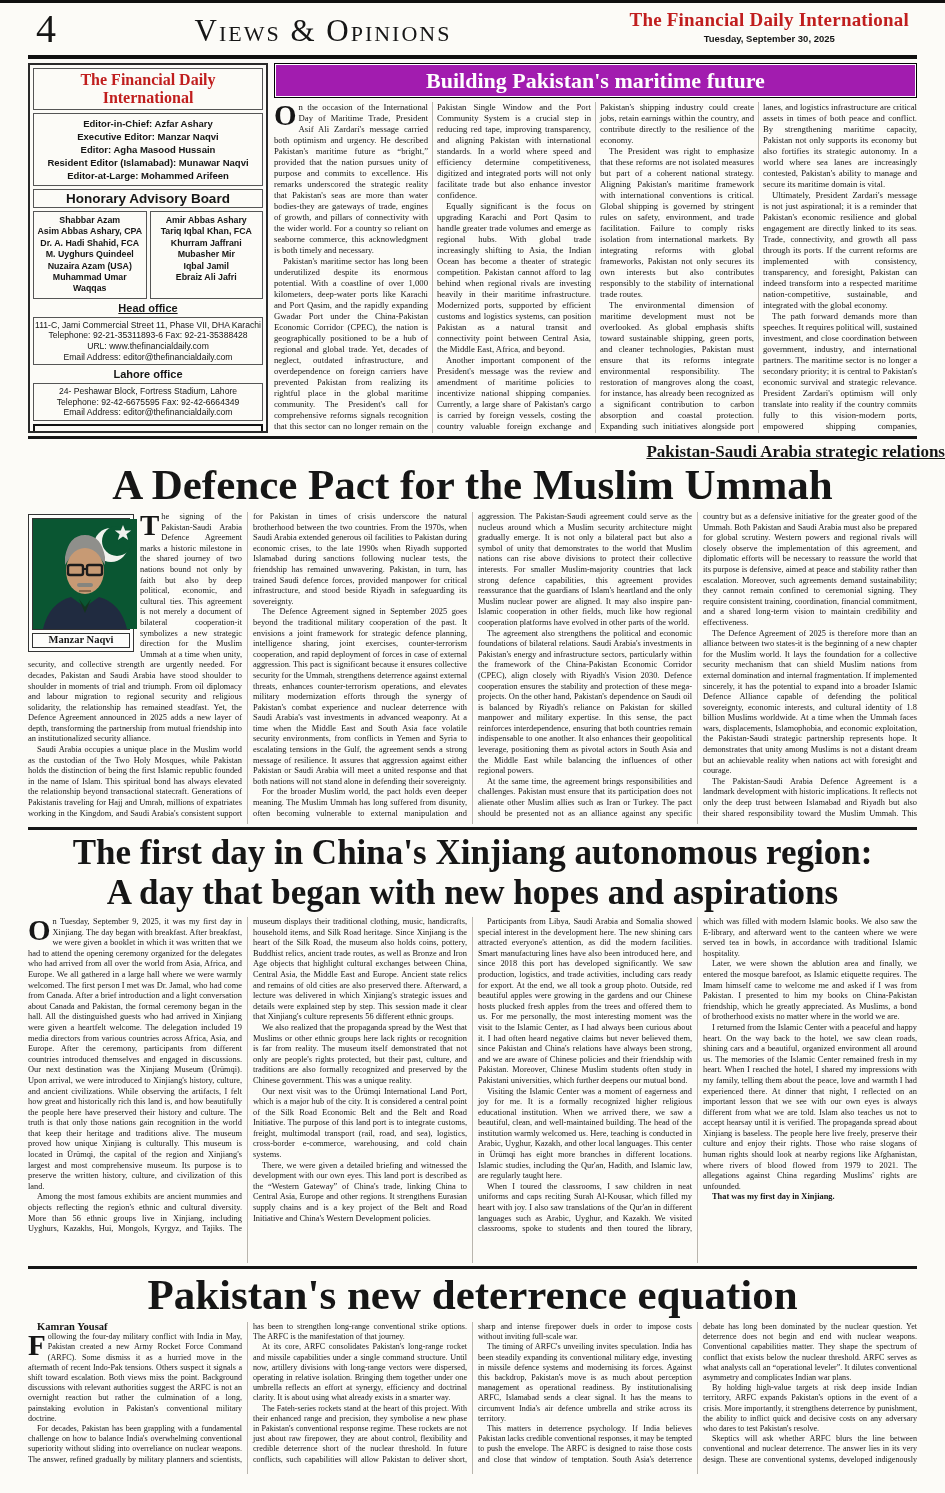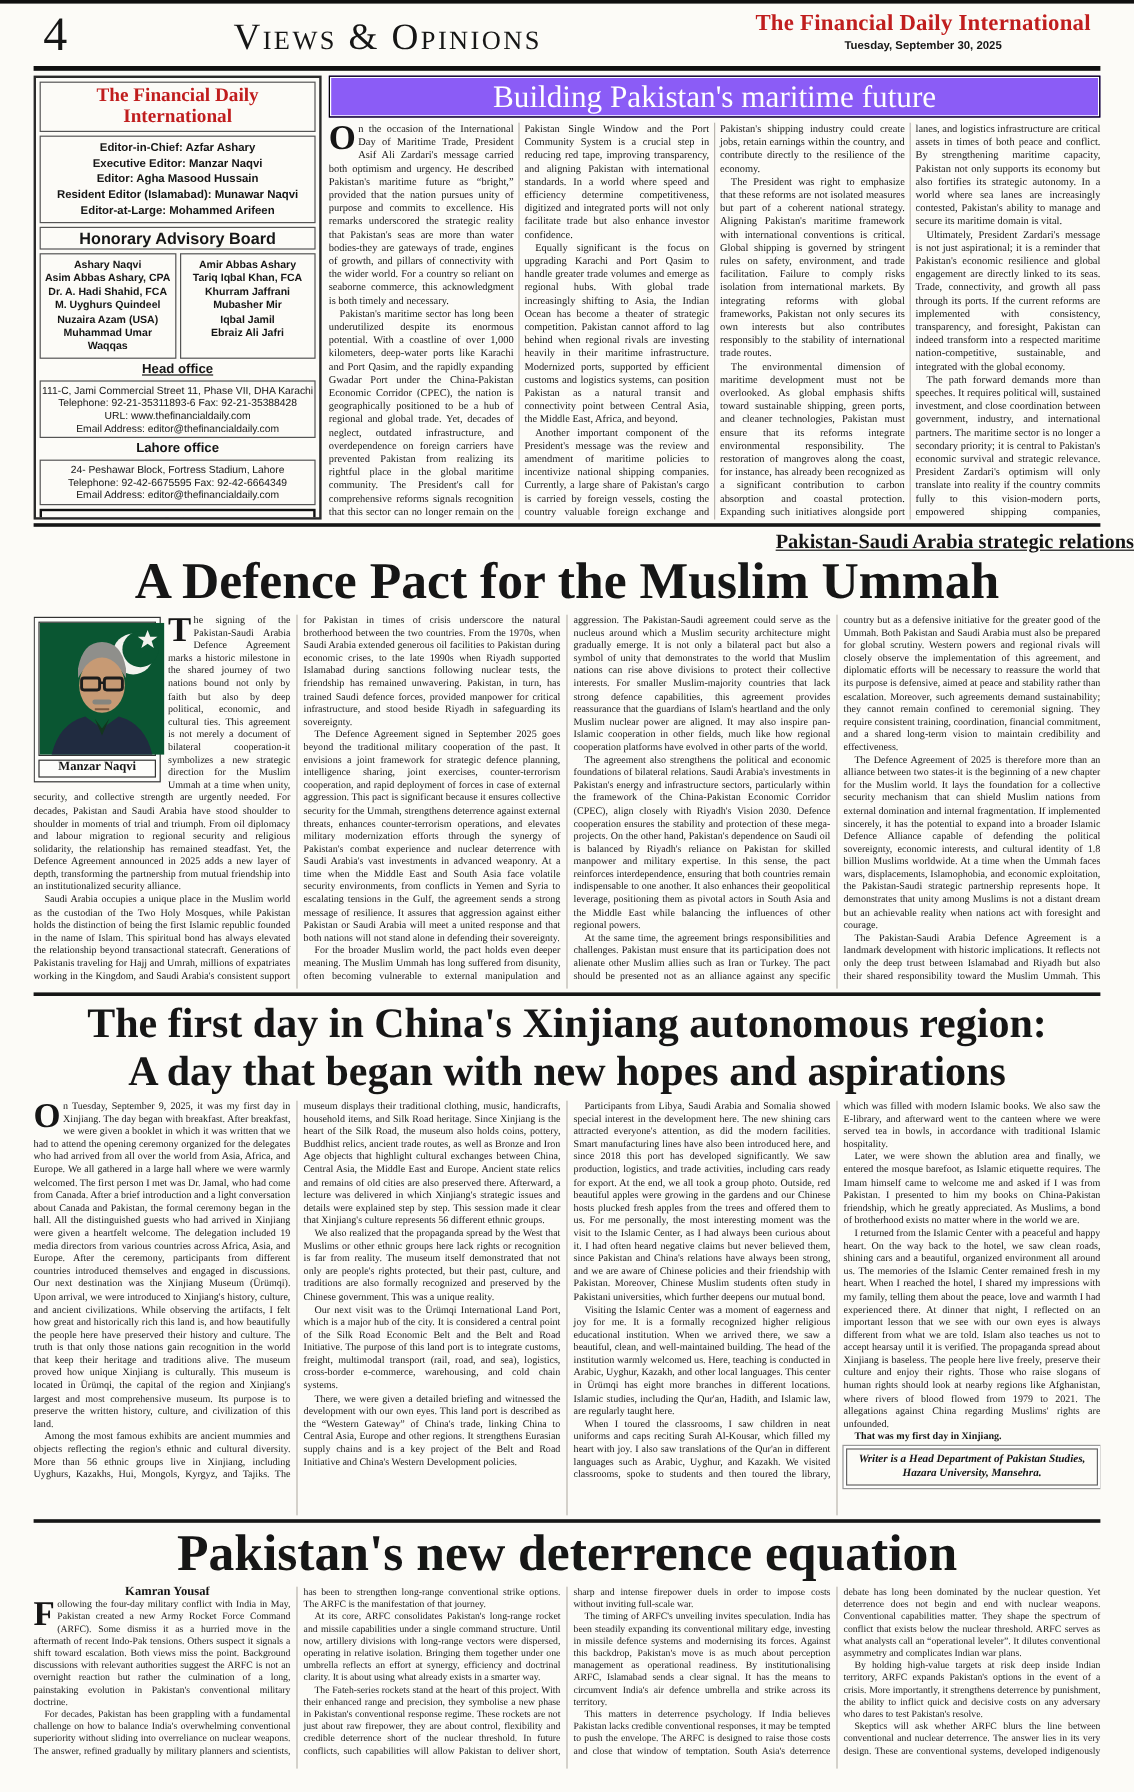--- a/index.html
+++ b/index.html
@@ -41,22 +41,22 @@
   .eb-adv-cols { display: flex; gap: 3px; }
   .eb-adv-col { flex: 1; border: 1px solid #555; text-align: center; font-weight: bold; font-size: 8.8px; line-height: 11.4px; padding: 3px 1px; }
   .eb-office-title { text-align: center; font-weight: bold; font-size: 11px; }
   .eb-office-title.u { text-decoration: underline; }
   .eb-office-lines { text-align: center; font-size: 8.6px; line-height: 10.6px; padding: 2px 1px; }
   .eb-disclaimer { border: 2px solid #111; padding: 2px 4px; font-family: "Liberation Serif", serif; }
   .eb-disc-title { text-align: center; font-weight: bold; font-size: 17px; }
 
   .maritime { flex: 1; display: flex; flex-direction: column; min-width: 0; }
   .maritime-headline {
-    background: #8b5cf6; color: #fff; border: 1px solid #000; box-shadow: inset 0 0 0 1px #fff;
-    text-align: center; font-weight: normal; font-size: 26px; line-height: 33px; height: 35px; flex: none;
+    background: #a21caf; color: #fff; border: 1px solid #000; box-shadow: inset 0 0 0 1px #fff;
+    text-align: center; font-weight: bold; font-size: 22px; line-height: 33px; height: 35px; flex: none;
     white-space: nowrap; overflow: hidden;
   }
   .maritime-body {
     margin-top: 4px; flex: 1; overflow: hidden;
     column-count: 4; column-gap: 9px; column-rule: 1px solid #b9b5ad;
     font-size: 8.7px; line-height: 11px; text-align: justify;
   }
 
   p.art { margin: 0; text-indent: 9px; }
   p.art.first { text-indent: 0; }
@@ -91,21 +91,21 @@
     font-weight: bold; font-size: 10.5px; padding: 1px 0; font-family: "Liberation Serif", serif;
   }
 
   .closing-line { font-weight: bold; text-indent: 0; }
   .credit-box {
     border: 1px solid #666; box-shadow: 0 0 0 2px #fff, 0 0 0 3px #999;
     margin: 4px 2px 0 2px; padding: 3px 4px; text-align: center;
     font-weight: bold; font-style: italic; font-size: 9.3px; line-height: 11.5px;
     break-inside: avoid;
   }
-  .byline { text-align: center; font-weight: bold; font-size: 10.5px; margin: 2px 0 10px 0; text-indent: 0; }
+  .byline { font-weight: bold; font-size: 10.5px; margin: 2px 0 10px 0; text-indent: 0; }
 </style>
 </head>
 <body>
 
 <div class="topbar"></div>
 
 <div class="header">
   <div class="page-num">4</div>
   <div class="section-title">Views &amp; Opinions</div>
   <div class="masthead-block">
@@ -122,21 +122,21 @@
     <div class="eb-sub eb-editors">
       <div>Editor-in-Chief: Azfar Ashary</div>
       <div>Executive Editor: Manzar Naqvi</div>
       <div>Editor: Agha Masood Hussain</div>
       <div>Resident Editor (Islamabad): Munawar Naqvi</div>
       <div>Editor-at-Large: Mohammed Arifeen</div>
     </div>
     <div class="eb-sub eb-advisory-title">Honorary Advisory Board</div>
     <div class="eb-adv-cols">
       <div class="eb-adv-col">
-        <div>Ashary Naqvi</div>
+        <div>Shabbar Azam</div>
         <div>Asim Abbas Ashary, CPA</div>
         <div>Dr. A. Hadi Shahid, FCA</div>
         <div>M. Uyghurs Quindeel</div>
         <div>Nuzaira Azam (USA)</div>
         <div>Muhammad Umar Waqqas</div>
       </div>
       <div class="eb-adv-col">
         <div>Amir Abbas Ashary</div>
         <div>Tariq Iqbal Khan, FCA</div>
         <div>Khurram Jaffrani</div>
@@ -228,21 +228,20 @@
     <p class="art">Among the most famous exhibits are ancient mummies and objects reflecting the region's ethnic and cultural diversity. More than 56 ethnic groups live in Xinjiang, including Uyghurs, Kazakhs, Hui, Mongols, Kyrgyz, and Tajiks. The museum displays their traditional clothing, music, handicrafts, household items, and Silk Road heritage. Since Xinjiang is the heart of the Silk Road, the museum also holds coins, pottery, Buddhist relics, ancient trade routes, as well as Bronze and Iron Age objects that highlight cultural exchanges between China, Central Asia, the Middle East and Europe. Ancient state relics and remains of old cities are also preserved there. Afterward, a lecture was delivered in which Xinjiang's strategic issues and details were explained step by step. This session made it clear that Xinjiang's culture represents 56 different ethnic groups.</p>
     <p class="art">We also realized that the propaganda spread by the West that Muslims or other ethnic groups here lack rights or recognition is far from reality. The museum itself demonstrated that not only are people's rights protected, but their past, culture, and traditions are also formally recognized and preserved by the Chinese government. This was a unique reality.</p>
     <p class="art">Our next visit was to the Ürümqi International Land Port, which is a major hub of the city. It is considered a central point of the Silk Road Economic Belt and the Belt and Road Initiative. The purpose of this land port is to integrate customs, freight, multimodal transport (rail, road, and sea), logistics, cross-border e-commerce, warehousing, and cold chain systems.</p>
     <p class="art">There, we were given a detailed briefing and witnessed the development with our own eyes. This land port is described as the “Western Gateway” of China's trade, linking China to Central Asia, Europe and other regions. It strengthens Eurasian supply chains and is a key project of the Belt and Road Initiative and China's Western Development policies.</p>
     <p class="art">Participants from Libya, Saudi Arabia and Somalia showed special interest in the development here. The new shining cars attracted everyone's attention, as did the modern facilities. Smart manufacturing lines have also been introduced here, and since 2018 this port has developed significantly. We saw production, logistics, and trade activities, including cars ready for export. At the end, we all took a group photo. Outside, red beautiful apples were growing in the gardens and our Chinese hosts plucked fresh apples from the trees and offered them to us. For me personally, the most interesting moment was the visit to the Islamic Center, as I had always been curious about it. I had often heard negative claims but never believed them, since Pakistan and China's relations have always been strong, and we are aware of Chinese policies and their friendship with Pakistan. Moreover, Chinese Muslim students often study in Pakistani universities, which further deepens our mutual bond.</p>
     <p class="art">Visiting the Islamic Center was a moment of eagerness and joy for me. It is a formally recognized higher religious educational institution. When we arrived there, we saw a beautiful, clean, and well-maintained building. The head of the institution warmly welcomed us. Here, teaching is conducted in Arabic, Uyghur, Kazakh, and other local languages. This center in Ürümqi has eight more branches in different locations. Islamic studies, including the Qur'an, Hadith, and Islamic law, are regularly taught here.</p>
     <p class="art">When I toured the classrooms, I saw children in neat uniforms and caps reciting Surah Al-Kousar, which filled my heart with joy. I also saw translations of the Qur'an in different languages such as Arabic, Uyghur, and Kazakh. We visited classrooms, spoke to students and then toured the library, which was filled with modern Islamic books. We also saw the E-library, and afterward went to the canteen where we were served tea in bowls, in accordance with traditional Islamic hospitality.</p>
     <p class="art">Later, we were shown the ablution area and finally, we entered the mosque barefoot, as Islamic etiquette requires. The Imam himself came to welcome me and asked if I was from Pakistan. I presented to him my books on China-Pakistan friendship, which he greatly appreciated. As Muslims, a bond of brotherhood exists no matter where in the world we are.</p>
     <p class="art">I returned from the Islamic Center with a peaceful and happy heart. On the way back to the hotel, we saw clean roads, shining cars and a beautiful, organized environment all around us. The memories of the Islamic Center remained fresh in my heart. When I reached the hotel, I shared my impressions with my family, telling them about the peace, love and warmth I had experienced there. At dinner that night, I reflected on an important lesson that we see with our own eyes is always different from what we are told. Islam also teaches us not to accept hearsay until it is verified. The propaganda spread about Xinjiang is baseless. The people here live freely, preserve their culture and enjoy their rights. Those who raise slogans of human rights should look at nearby regions like Afghanistan, where rivers of blood flowed from 1979 to 2021. The allegations against China regarding Muslims' rights are unfounded.</p>
     <p class="art closing-line">That was my first day in Xinjiang.</p>
-    <div class="credit-box">Writer is a Head Department of Pakistan Studies, Hazara University, Mansehra.</div>
   </div>
 </div>
 
 <div class="divider"></div>
 
 <div>
   <div class="big-headline">Pakistan's new deterrence equation</div>
   <div class="body-cols det-body">
     <p class="art byline">Kamran Yousaf</p>
     <p class="art first dropcap">Following the four-day military conflict with India in May, Pakistan created a new Army Rocket Force Command (ARFC). Some dismiss it as a hurried move in the aftermath of recent Indo-Pak tensions. Others suspect it signals a shift toward escalation. Both views miss the point. Background discussions with relevant authorities suggest the ARFC is not an overnight reaction but rather the culmination of a long, painstaking evolution in Pakistan's conventional military doctrine.</p>

